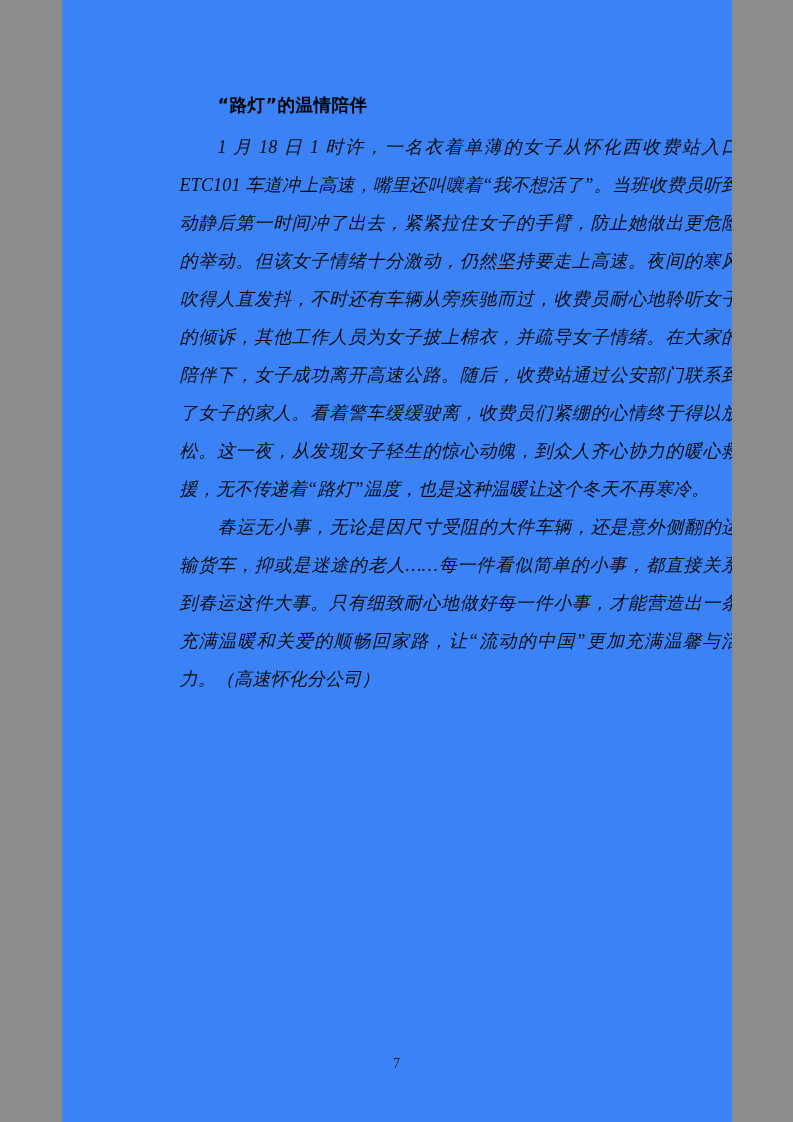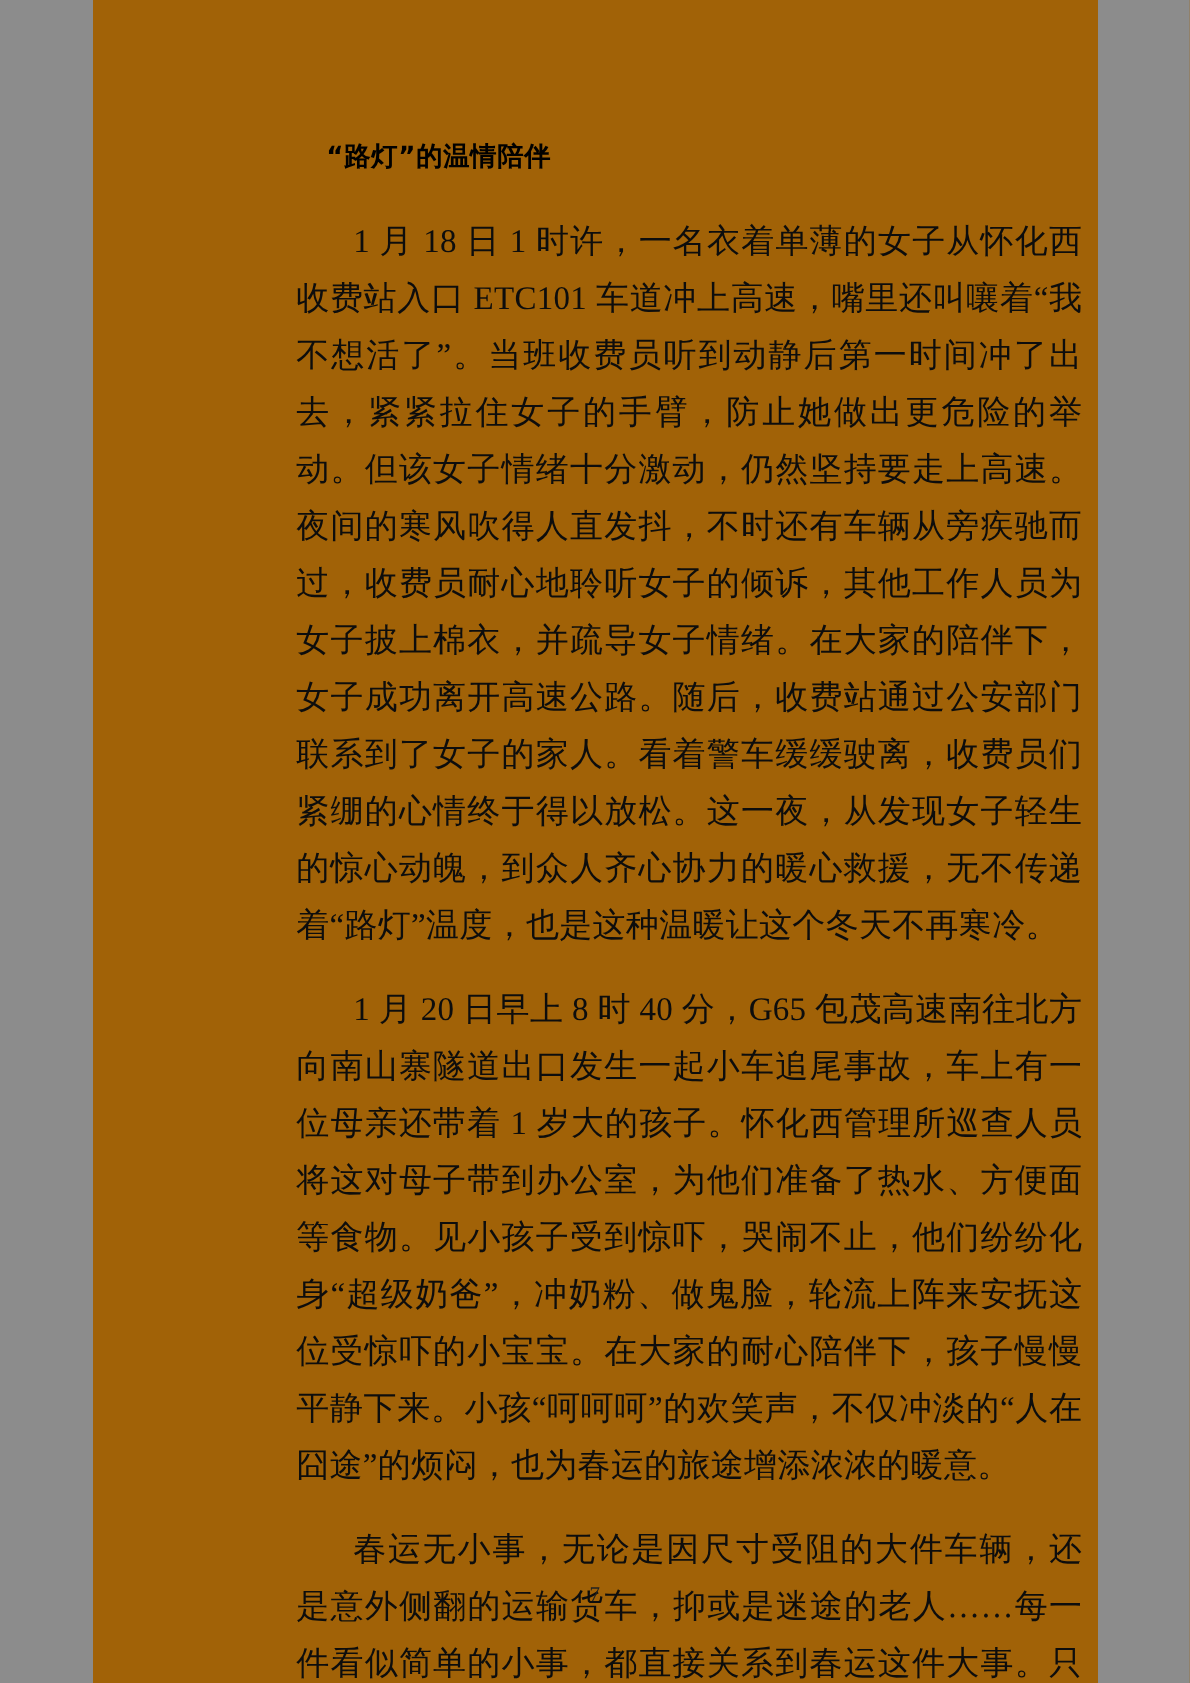--- a/index.html
+++ b/index.html
@@ -8,21 +8,21 @@
     background: #8c8c8c;
   }
   body {
     display: flex;
     justify-content: center;
   }
   .page {
     position: relative;
     width: 670px;
     height: 1122px;
-    background: #a16207;
+    background: #3b82f6;
     box-sizing: border-box;
     overflow: hidden;
     font-family: "Liberation Serif", "DejaVu Serif", serif;
     color: #111111;
   }
   .content {
     position: absolute;
     left: 118px;
     top: 86px;
     width: 560px;
@@ -34,28 +34,29 @@
     line-height: 38px;
     text-indent: 38px;
     letter-spacing: 0.5px;
     margin: 0 0 4px 0;
     color: #000;
   }
   .heading.second {
     margin-top: 10px;
   }
   p.para {
-    margin: 18px;
-    font-size: 22px;
+    margin: 0;
+    font-size: 18px;
     line-height: 38px;
     text-indent: 38px;
     text-align: justify;
     text-justify: inter-ideograph;
     letter-spacing: 0.2px;
     color: #0d0d0d;
+    font-style: italic;
   }
   .page-number {
     position: absolute;
     left: 0;
     right: 0;
     top: 1056px;
     text-align: center;
     font-family: "Liberation Serif", "DejaVu Serif", serif;
     font-size: 14px;
     color: #222;
@@ -63,19 +64,18 @@
 </style>
 </head>
 <body>
 
 <div class="page">
   <div class="content">
 
     <h2 class="heading">“路灯”的温情陪伴</h2>
     <p class="para">1 月 18 日 1 时许，一名衣着单薄的女子从怀化西收费站入口 ETC101 车道冲上高速，嘴里还叫嚷着“我不想活了”。当班收费员听到动静后第一时间冲了出去，紧紧拉住女子的手臂，防止她做出更危险的举动。但该女子情绪十分激动，仍然坚持要走上高速。夜间的寒风吹得人直发抖，不时还有车辆从旁疾驰而过，收费员耐心地聆听女子的倾诉，其他工作人员为女子披上棉衣，并疏导女子情绪。在大家的陪伴下，女子成功离开高速公路。随后，收费站通过公安部门联系到了女子的家人。看着警车缓缓驶离，收费员们紧绷的心情终于得以放松。这一夜，从发现女子轻生的惊心动魄，到众人齐心协力的暖心救援，无不传递着“路灯”温度，也是这种温暖让这个冬天不再寒冷。</p>
 
-    <p class="para">1 月 20 日早上 8 时 40 分，G65 包茂高速南往北方向南山寨隧道出口发生一起小车追尾事故，车上有一位母亲还带着 1 岁大的孩子。怀化西管理所巡查人员将这对母子带到办公室，为他们准备了热水、方便面等食物。见小孩子受到惊吓，哭闹不止，他们纷纷化身“超级奶爸”，冲奶粉、做鬼脸，轮流上阵来安抚这位受惊吓的小宝宝。在大家的耐心陪伴下，孩子慢慢平静下来。小孩“呵呵呵”的欢笑声，不仅冲淡的“人在囧途”的烦闷，也为春运的旅途增添浓浓的暖意。</p>
     <p class="para">春运无小事，无论是因尺寸受阻的大件车辆，还是意外侧翻的运输货车，抑或是迷途的老人……每一件看似简单的小事，都直接关系到春运这件大事。只有细致耐心地做好每一件小事，才能营造出一条充满温暖和关爱的顺畅回家路，让“流动的中国”更加充满温馨与活力。（高速怀化分公司）</p>
 
   </div>
 
   <div class="page-number">7</div>
 </div>
 
 </body></html>

